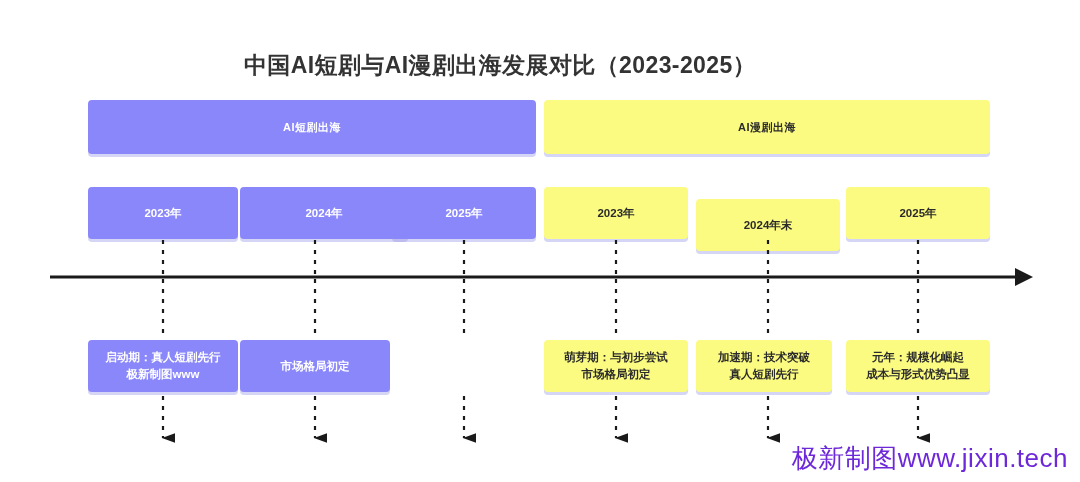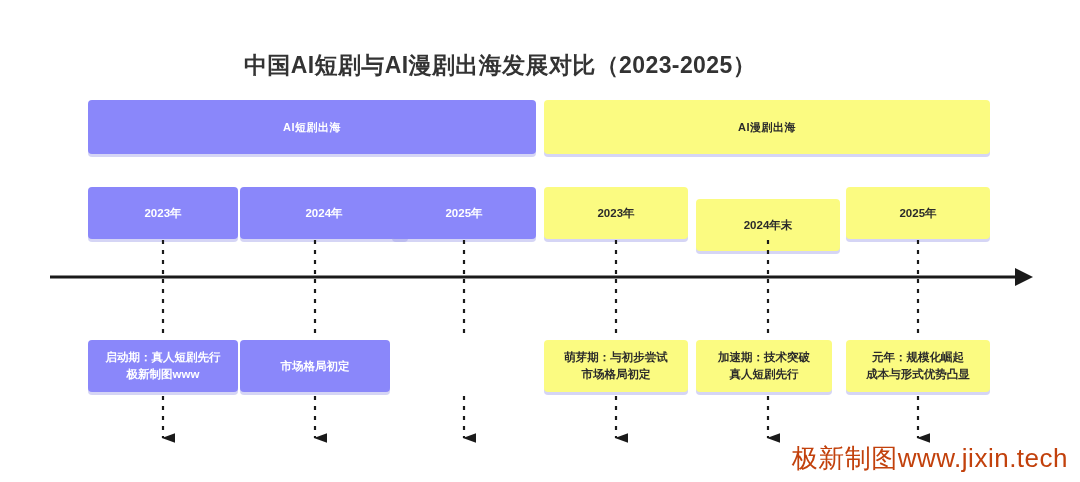--- a/index.html
+++ b/index.html
@@ -92,21 +92,21 @@
     height: 482px;
     pointer-events: none;
   }
 
   
   .watermark {
     position: absolute;
     right: 12px;
     bottom: 6px;
     font-size: 26px;
-    color: #c2410c;
+    color: #6d28d9;
     letter-spacing: 0.5px;
     white-space: nowrap;
   }
 </style>
 </head>
 <body>
 
 <div id="stage">
 
   <div class="title">中国AI短剧与AI漫剧出海发展对比（2023-2025）</div>

